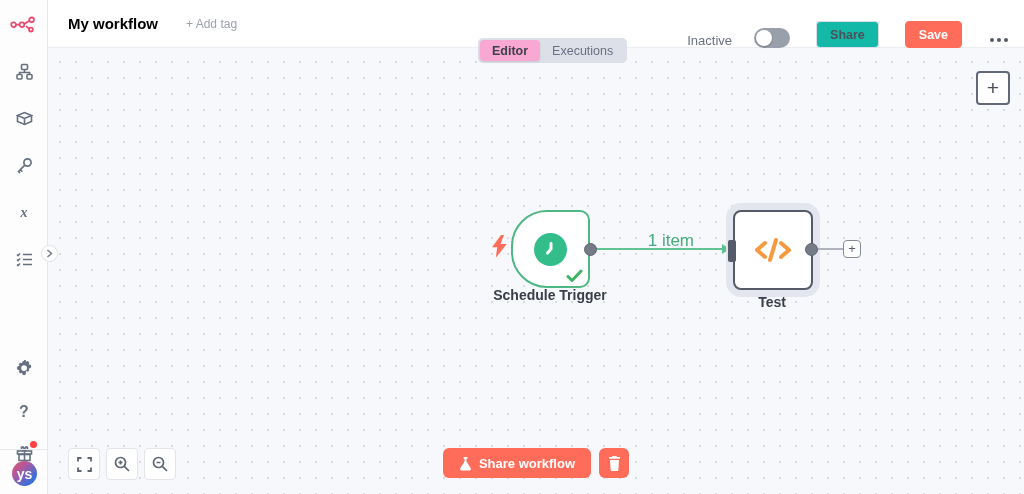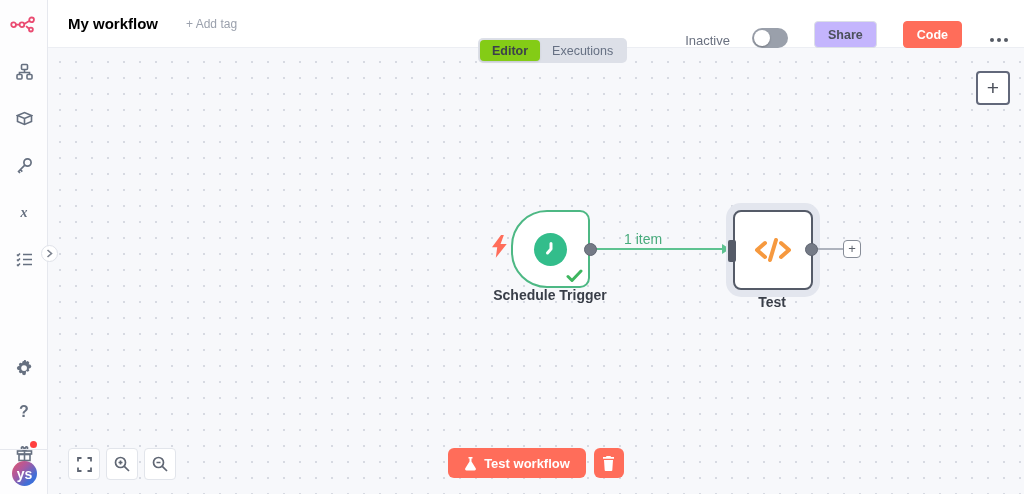--- a/index.html
+++ b/index.html
@@ -33,39 +33,39 @@
     display:flex; align-items:center; }
   .wf-title { margin-left:20px; font-size:15px; font-weight:600; color:#000000; cursor:text; }
   .add-tag { margin-left:28px; font-size:12px; color:#9ba1ad; cursor:pointer; }
   .header-right { position:absolute; right:14px; top:0; height:48px;
     display:flex; align-items:flex-end; gap:26px; }
   .status-label { font-size:13px; color:#6a7180; }
   .toggle { width:36px; height:20px; border-radius:10px; background:#9aa0ab;
     position:relative; cursor:pointer; margin-left:-4px; }
   .toggle-knob { position:absolute; left:2px; top:2px; width:16px; height:16px;
     border-radius:50%; background:#fff; box-shadow:0 1px 2px rgba(0,0,0,.25); }
-  .btn-share { height:27px; padding:0 13px; background:#c4b5fd; border:1px solid #dcdfe7;
+  .btn-share { height:27px; padding:0 13px; background:#14b8a6; border:1px solid #dcdfe7;
     border-radius:4px; font-size:12.5px; font-weight:600; color:#4b505b; cursor:pointer;margin-top:35px; }
   .btn-save { height:27px; padding:0 13px; background:#ff6d5a; border:1px solid #ff6d5a;
     border-radius:4px; font-size:12.5px; font-weight:600; color:#fff; cursor:pointer; }
   .more-btn { display:flex; gap:3px; padding:6px 2px; cursor:pointer; }
   .more-btn i { width:4px; height:4px; border-radius:50%; background:#555a64; }
 
   
   .canvas { position:absolute; left:48px; top:48px; width:976px; height:446px;
     background-color:#f7f8fb;
     background-image:radial-gradient(circle,#d7dae2 1px,rgba(0,0,0,0) 1.3px);
     background-size:16px 16px; background-position:4px 6px; }
 
   
   .tabs { position:absolute; left:430px; top:-10px; height:25px; display:flex;
     background:#ddе0e8; background:#dde0e8; border-radius:5px; padding:2px; z-index:25; }
   .tab { padding:2px 12px; font-size:12.5px; display:flex; align-items:center;
     border-radius:4px; cursor:pointer; }
-  .tab.active { background:#84cc16; color:#3c414b; font-weight:600; box-shadow:0 1px 2px rgba(60,65,80,.15); }
+  .tab.active { background:#f9a8d4; color:#3c414b; font-weight:600; box-shadow:0 1px 2px rgba(60,65,80,.15); }
   .tab.inactive { color:#667083;text-align:right; }
 
   
   .panel-chevron { position:absolute; left:-7px; top:197px; width:17px; height:17px;
     background:#fff; border:1px solid #dfe2e9; border-radius:50%; z-index:40;
     display:flex; align-items:center; justify-content:center; color:#8b919c;
     font-size:10px; cursor:pointer; }
 
   
   .add-node-btn { position:absolute; right:14px; top:23px; width:34px; height:34px;
@@ -89,22 +89,22 @@
     justify-content:center; cursor:pointer; }
   .input-port { position:absolute; left:-7px; top:28px; width:8px; height:22px;
     background:#555b68; border-radius:2px; }
   .out-dot { position:absolute; width:13px; height:13px; border-radius:50%;
     background:#747a86; border:1px solid #5f6571; z-index:5; cursor:crosshair; }
 
   
   .conn-line { position:absolute; height:2px; background:#5ec391; }
   .conn-arrow { position:absolute; width:0; height:0; border-top:5px solid rgba(0,0,0,0);
     border-bottom:5px solid rgba(0,0,0,0); border-left:8px solid #5ec391; }
-  .conn-label { position:absolute; left:576px; top:183px; width:70px; text-align:left;
-    font-size:14px; color:#48ab7c; }
+  .conn-label { position:absolute; left:576px; top:183px; width:70px; text-align:right;
+    font-size:17px; color:#48ab7c; }
   .gray-line { position:absolute; height:2px; background:#aeb3bd; }
   .mini-plus { position:absolute; left:795px; top:192px; width:18px; height:18px;
     background:#fff; border:1.5px solid #878d98; border-radius:4px; color:#5c землей6b;
     color:#5c626b; font-size:13px; display:flex; align-items:center; justify-content:center;
     cursor:pointer; line-height:0; }
 
   
   .zoom-controls { position:absolute; left:20px; bottom:14px; display:flex; gap:6px; }
   .zoom-btn { width:32px; height:32px; background:#fff; border:1px solid #e2e5eb;
     border-radius:4px; display:flex; align-items:center; justify-content:center;
@@ -196,21 +196,21 @@
 
   <div class="header">
     <div class="wf-title">My workflow</div>
     <div class="add-tag">+ Add tag</div>
     <div class="header-right">
       <span class="status-label">Inactive</span>
       <div class="toggle">
         <div class="toggle-knob"></div>
       </div>
       <button class="btn-share">Share</button>
-      <button class="btn-save">Code</button>
+      <button class="btn-save">Save</button>
       <div class="more-btn">
         <i></i>
           <i></i>
           <i></i>
       </div>
     </div>
   </div>
 
   <div class="canvas">
 
@@ -278,21 +278,21 @@
             <path d="M10.3 10.3L15 15 M4.5 6.5h4"></path>
         </svg>
       </div>
     </div>
 
     <div class="run-bar">
       <button class="btn-test">
         <svg width="13" height="15" viewBox="0 0 13 15" fill="#fff">
           <path d="M4.5 1h4v1.5h-1v3l4.2 6.8c.6 1-.1 2.2-1.2 2.2H2.5c-1.1 0-1.8-1.2-1.2-2.2L5.5 5.5v-3h-1V1z"></path>
         </svg>
-        <span>Test workflow</span>
+        <span>Share workflow</span>
       </button>
       <button class="btn-trash">
         <svg width="13" height="15" viewBox="0 0 13 15" fill="#fff">
           <path d="M4.5 0h4l.5 1H12v1.8H1V1h3l.5-1z M2 4h9l-.7 10.2c0 .5-.4.8-.9.8H3.6c-.5 0-.9-.3-.9-.8L2 4z"></path>
         </svg>
       </button>
     </div>
 
   </div>
 </div>

